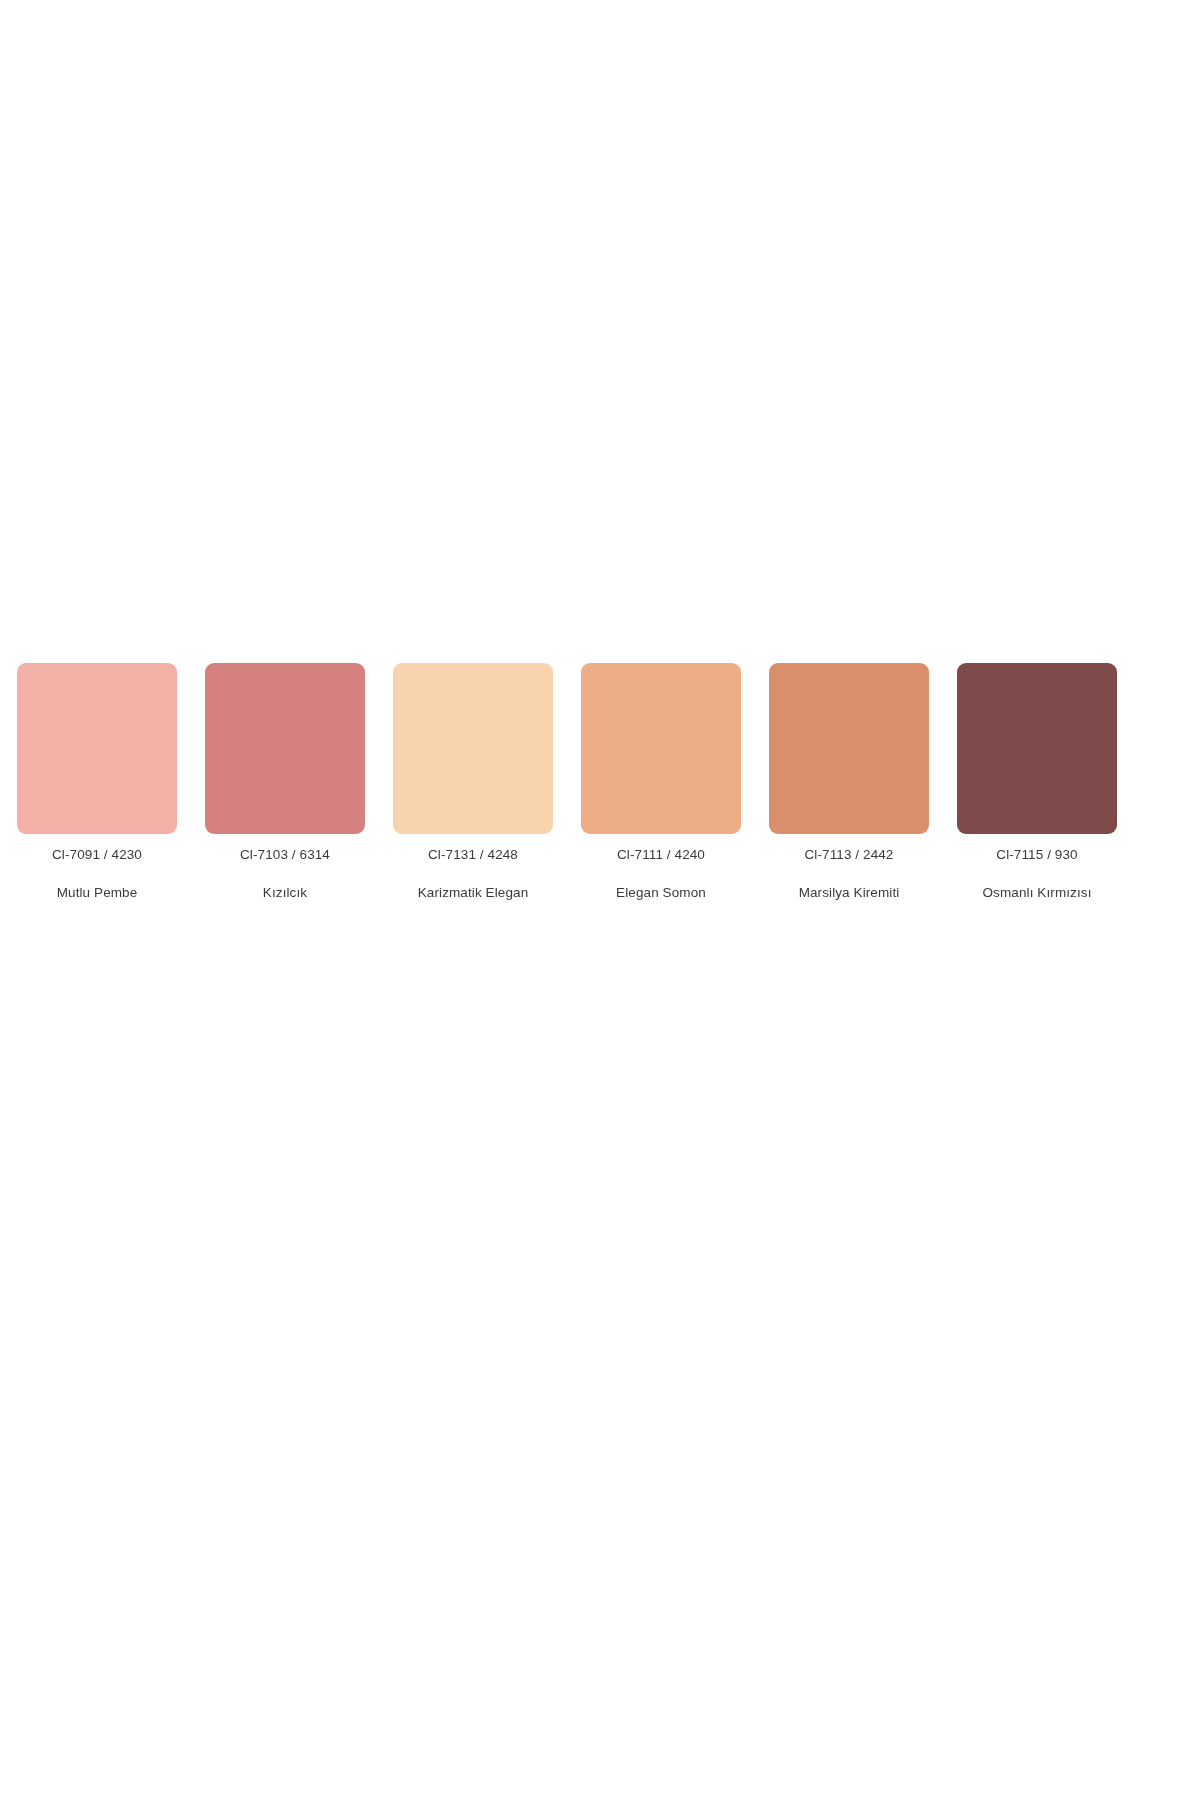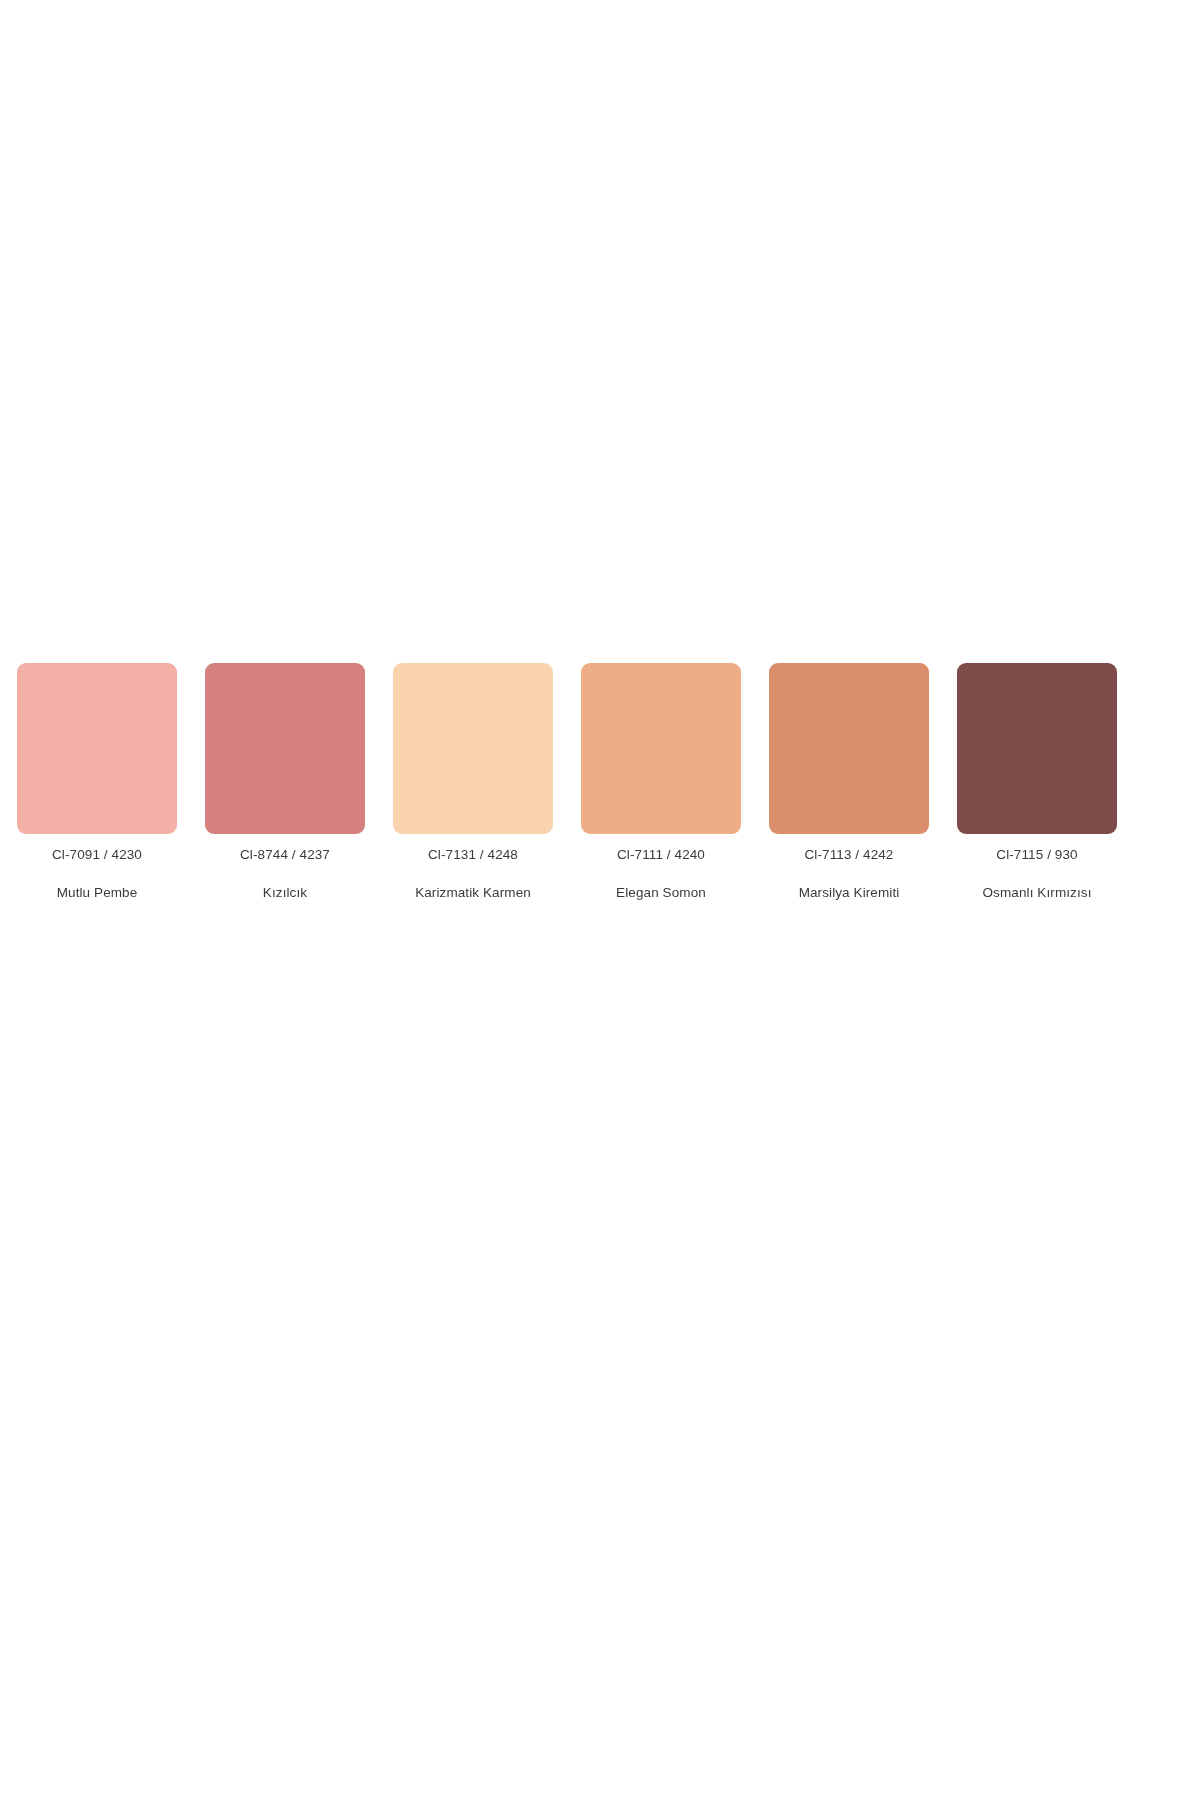--- a/index.html
+++ b/index.html
@@ -78,41 +78,41 @@
   <div class="swatch-grid">
 
     <div class="swatch-cell">
       <div class="swatch-chip" style="background-color: rgb(242, 176, 166);"></div>
       <div class="swatch-code">Cl-7091 / 4230</div>
       <div class="swatch-name">Mutlu Pembe</div>
     </div>
 
     <div class="swatch-cell">
       <div class="swatch-chip" style="background-color: rgb(212, 129, 127);"></div>
-      <div class="swatch-code">Cl-8744 / 4237</div>
+      <div class="swatch-code">Cl-7103 / 6314</div>
       <div class="swatch-name">Kızılcık</div>
     </div>
 
 
 
     <div class="swatch-cell">
       <div class="swatch-chip" style="background-color: rgb(248, 211, 174);"></div>
       <div class="swatch-code">Cl-7131 / 4248</div>
-      <div class="swatch-name">Karizmatik Karmen</div>
+      <div class="swatch-name">Karizmatik Elegan</div>
     </div>
 
     <div class="swatch-cell">
       <div class="swatch-chip" style="background-color: rgb(237, 174, 135);"></div>
       <div class="swatch-code">Cl-7111 / 4240</div>
       <div class="swatch-name">Elegan Somon</div>
     </div>
 
     <div class="swatch-cell">
       <div class="swatch-chip" style="background-color: rgb(219, 142, 107);"></div>
-      <div class="swatch-code">Cl-7113 / 4242</div>
+      <div class="swatch-code">Cl-7113 / 2442</div>
       <div class="swatch-name">Marsilya Kiremiti</div>
     </div>
 
     <div class="swatch-cell">
       <div class="swatch-chip" style="background-color: rgb(127, 74, 74);"></div>
       <div class="swatch-code">Cl-7115 / 930</div>
       <div class="swatch-name">Osmanlı Kırmızısı</div>
     </div>
 
   </div>

